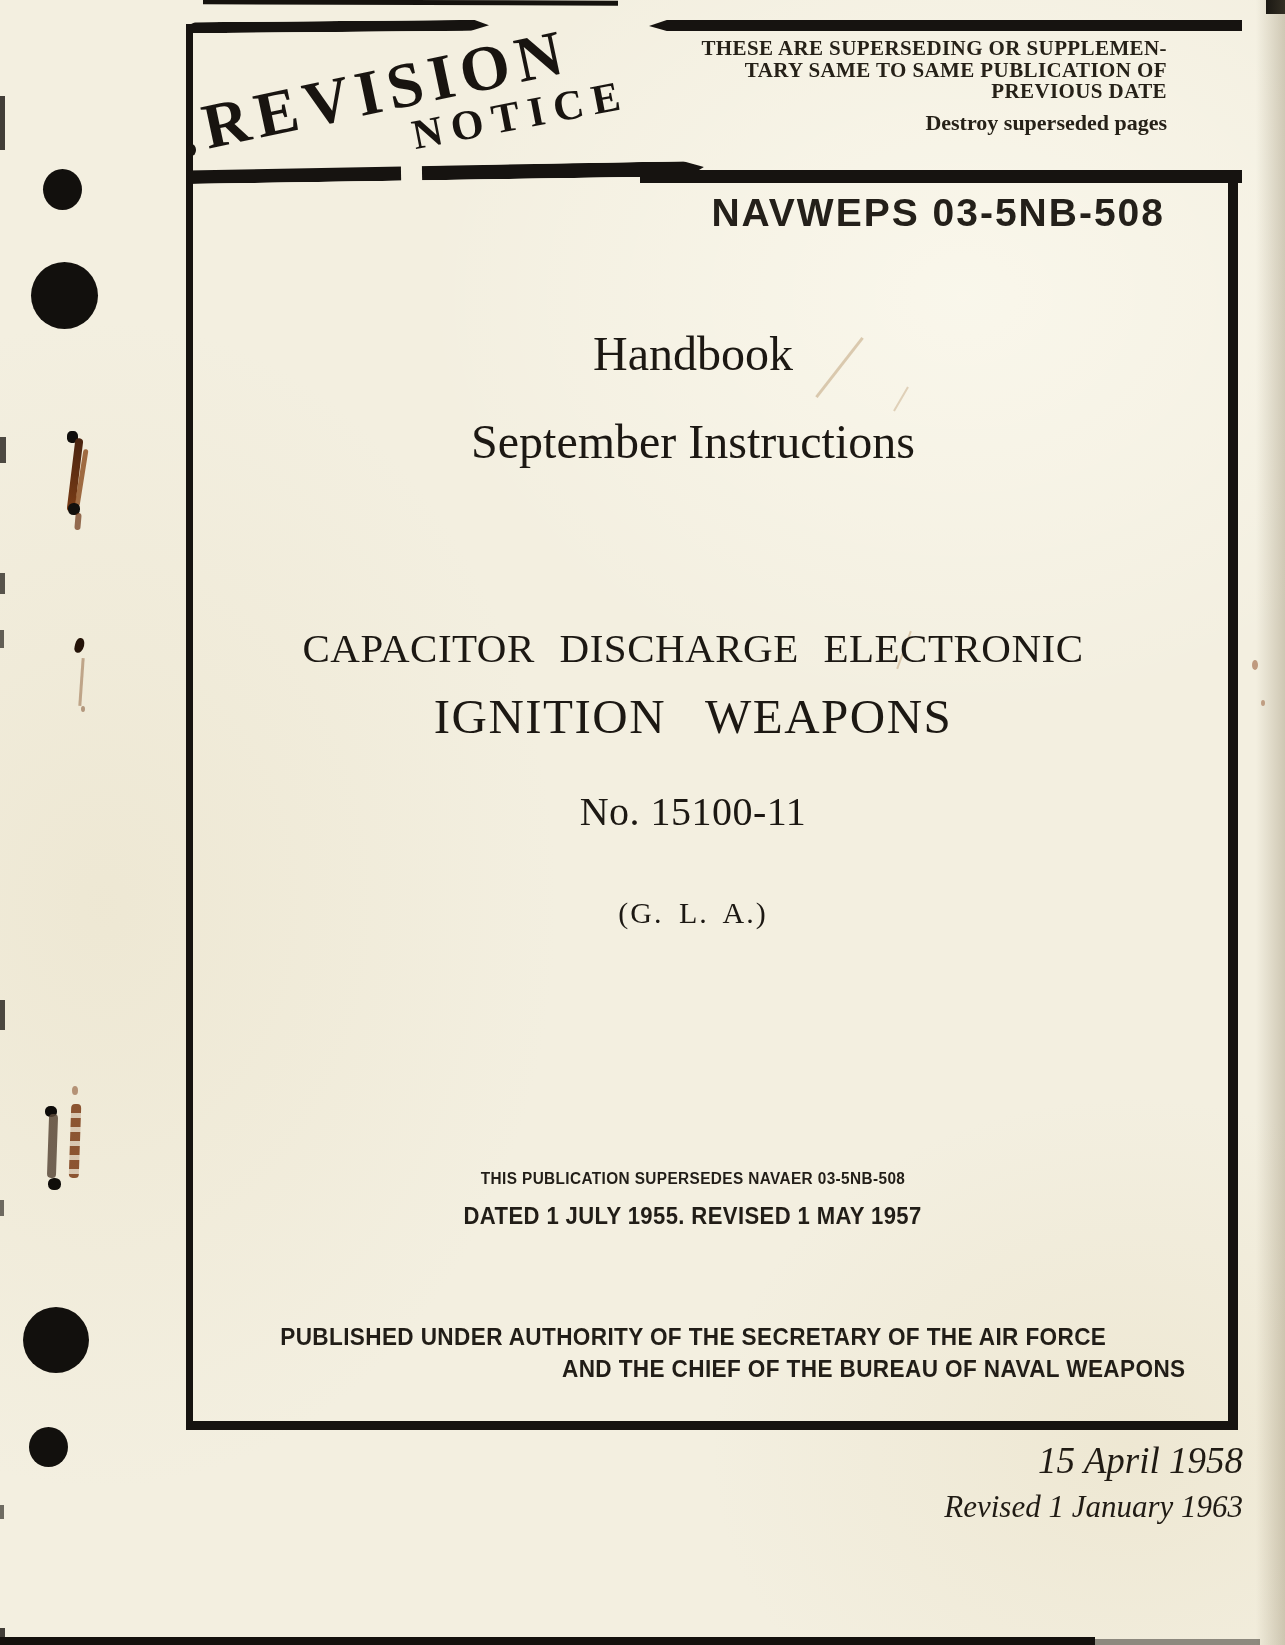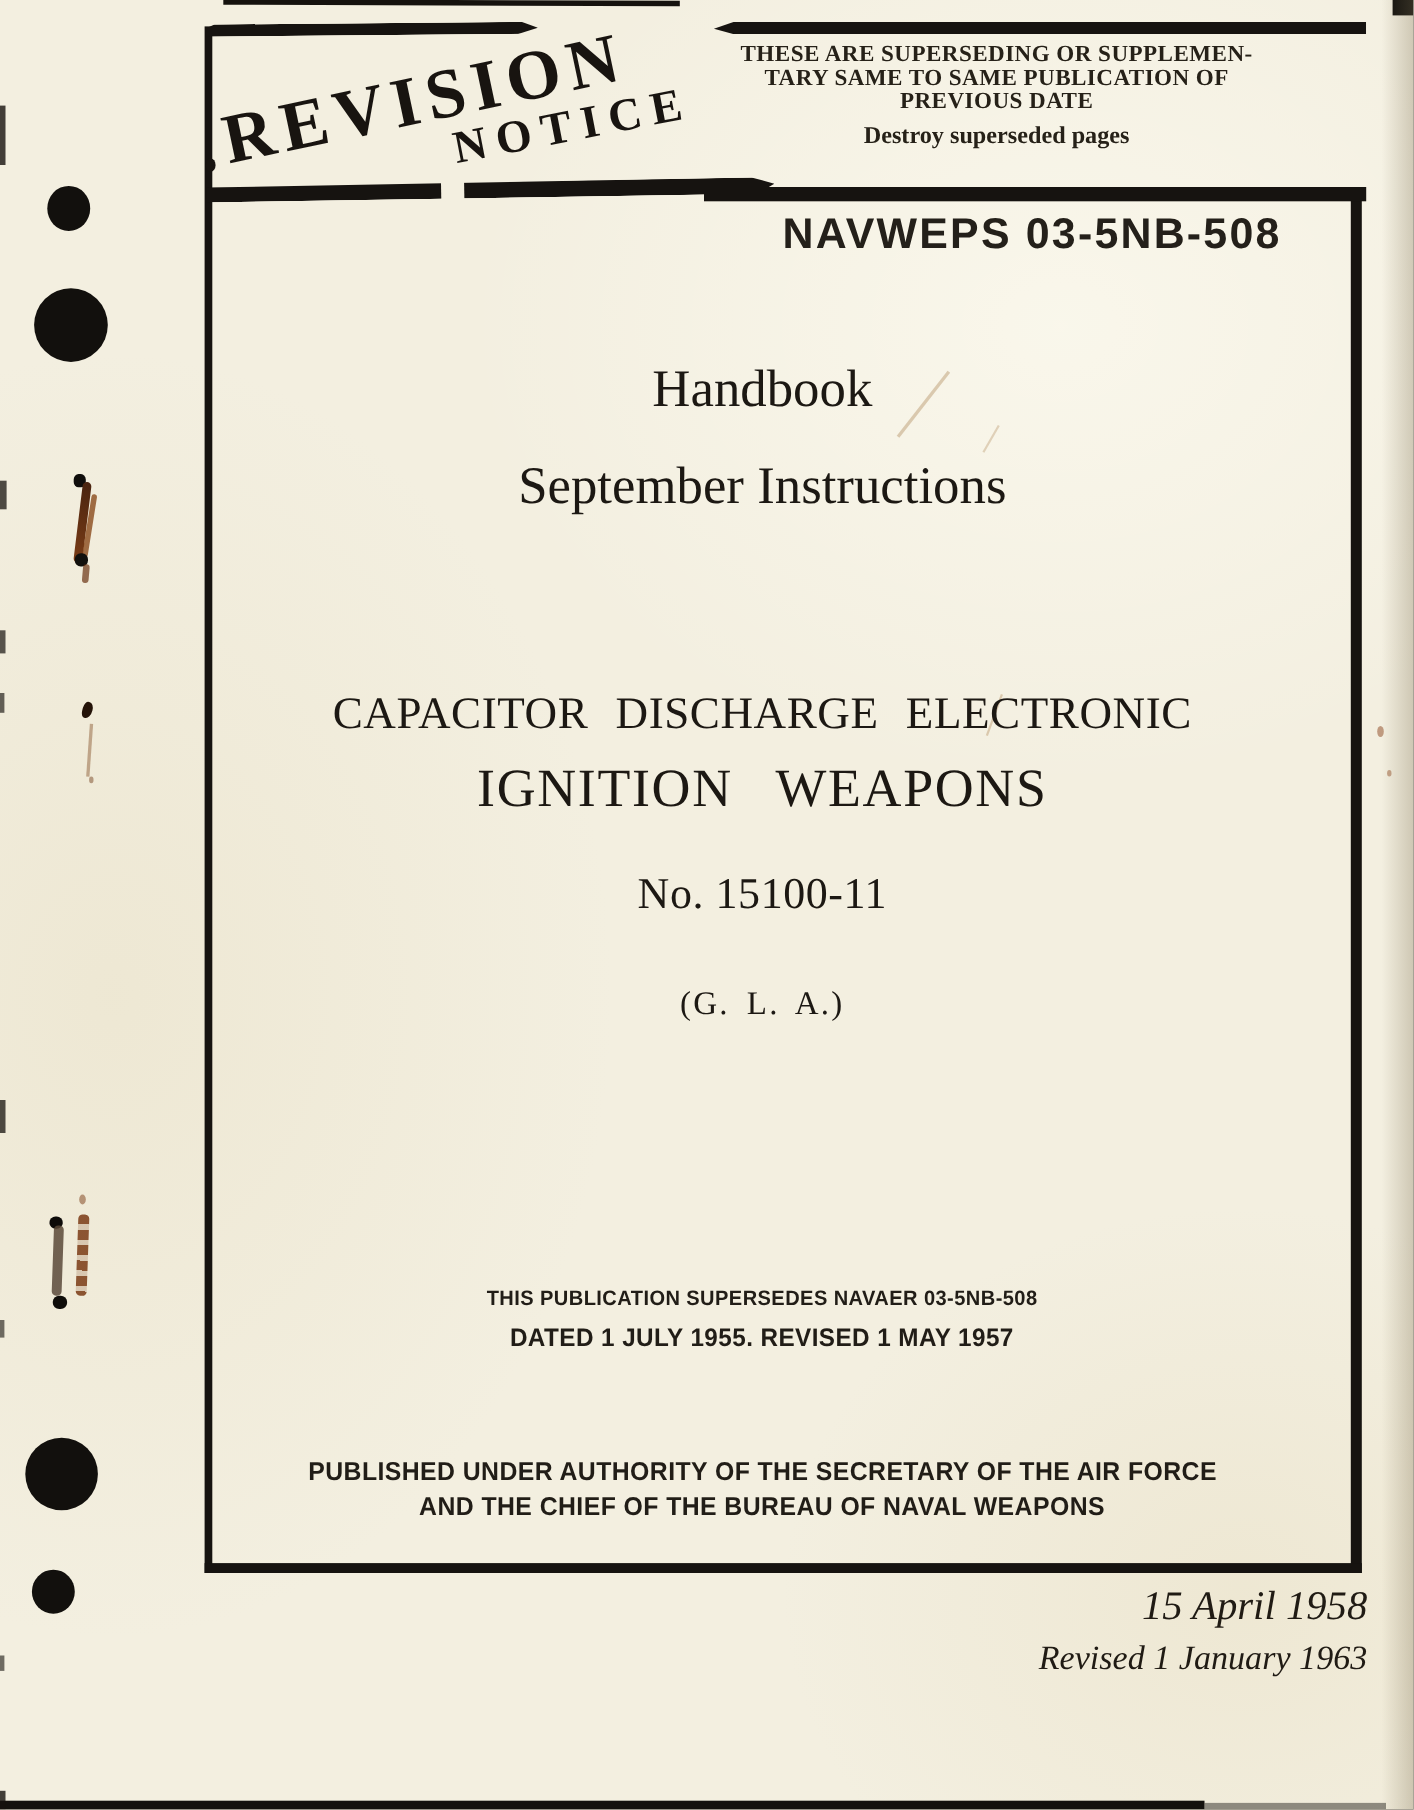--- a/index.html
+++ b/index.html
@@ -25,21 +25,21 @@
     font-weight:700;font-size:64px;letter-spacing:7px;color:#181410;white-space:nowrap;
   }
   .stamp-word2{
     position:absolute;left:408px;top:112px;
     transform:rotate(-11deg);transform-origin:left top;
     font-weight:700;font-size:42px;letter-spacing:9px;color:#181410;white-space:nowrap;
   }
 
   
   .notice{
-    position:absolute;left:645px;top:38px;width:522px;text-align:center;
+    position:absolute;left:645px;top:38px;width:522px;text-align:right;
     font-weight:700;color:#262118;
   }
   .notice .caps{font-size:21px;line-height:21.5px;letter-spacing:.4px;white-space:nowrap;}
   .notice .instr{font-size:22px;line-height:24px;white-space:nowrap;}
   .notice .gap{height:8px;}
 
   .pub-number{
     position:absolute;top:191px;right:120px;
     font-family:"Liberation Sans",sans-serif;font-weight:700;
     font-size:39px;letter-spacing:2px;color:#24201a;white-space:nowrap;margin-left:23px;
@@ -49,24 +49,24 @@
   .t-handbook{top:326px;font-size:48px;}
   .t-overhaul{top:414px;font-size:48px;}
   .t-subject1{top:624px;font-size:41px;word-spacing:14px;letter-spacing:.5px;}
   .t-subject2{top:688px;font-size:49px;word-spacing:26px;letter-spacing:1.5px;}
   .t-partno{top:788px;font-size:40px;letter-spacing:.5px;}
   .t-vendor{top:864px;font-size:30px;letter-spacing:2px;word-spacing:6px;margin-top:32px;}
   .sans-line{
     font-family:"Liberation Sans",sans-serif;font-weight:700;color:#211d17;
     transform:scaleX(.96);letter-spacing:.4px;white-space:nowrap;
   }
-  .t-sup1{top:1170px;font-size:19px;}
+  .t-sup1{top:1170px;font-size:16px;}
   .t-sup2{top:1203px;font-size:23px;}
   .t-auth1{top:1324px;font-size:23.5px;}
-  .t-auth2{top:1356px;font-size:23.5px;}
+  .t-auth2{top:1356px;font-size:23.5px;text-align:right;}
 
   .dates{position:absolute;right:42px;top:1441px;text-align:right;font-style:italic;color:#201b14;}
   .date-issued{font-size:37px;line-height:40px;white-space:nowrap;}
   .date-revised{font-size:31px;line-height:34px;margin-top:9px;white-space:nowrap;}
 
   .stain{position:absolute;}
 </style>
 </head>
 <body>
 

